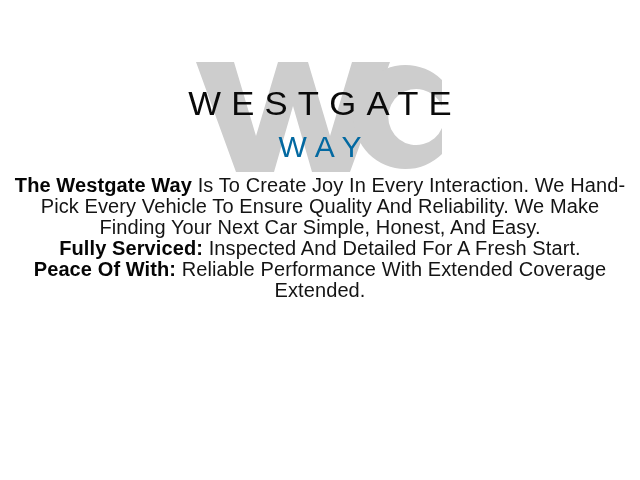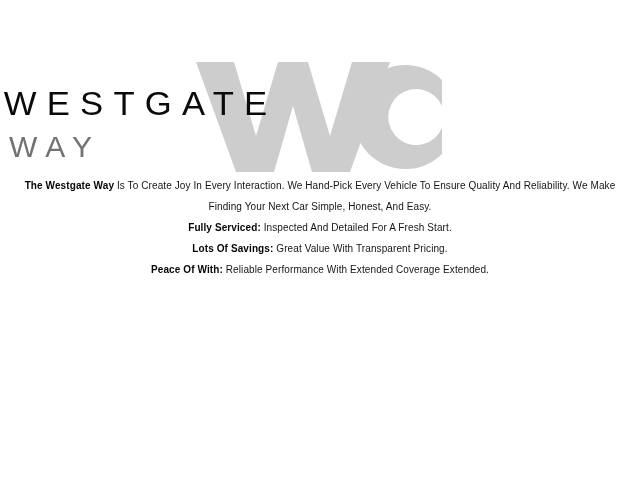--- a/index.html
+++ b/index.html
@@ -40,57 +40,57 @@
   .watermark svg {
     display: block;
     margin: 0 auto;
   }
 
   .logo-text {
     position: absolute;
     left: 0;
     top: 0;
     width: 640px;
-    text-align: left;
+    text-align: center;
   }
 
   .logo-line-main {
     margin-top: 86px;
     font-family: "Liberation Sans", sans-serif;
     font-size: 34px;
     font-weight: 400;
     letter-spacing: 10px;
     text-indent: 10px;
     color: #0a0a0a;
     line-height: 1;
     transform: scaleX(1.02);
   }
   .logo-line-sub {
     margin-top: 12px;
     font-family: "Liberation Sans", sans-serif;
     font-size: 30px;
     font-weight: 400;
     letter-spacing: 9px;
     text-indent: 9px;
-    color: #737373;
+    color: #0369a1;
     line-height: 1;
   }
 
   
   .body-copy {
     position: relative;
     width: 640px;
     padding: 0 12px;
     box-sizing: border-box;
     text-align: center;
   }
 
   .para {
     font-family: "Liberation Sans", sans-serif;
-    font-size: 10px;
+    font-size: 20px;
     line-height: 21px;
     color: #141414;
     letter-spacing: 0.1px;
     margin: 0;
   }
   .para + .para {
   }
   .para .lead {
     font-weight: bold;
     color: #050505;
@@ -128,23 +128,20 @@
   <div class="body-copy">
 
     <p class="para">
       <span class="lead">The Westgate Way</span><span> Is To Create Joy In Every Interaction. We Hand-Pick Every Vehicle To Ensure Quality And Reliability. We Make Finding Your Next Car Simple, Honest, And Easy.</span>
     </p>
 
     <p class="para">
       <span class="lead">Fully Serviced:</span><span> Inspected And Detailed For A Fresh Start.</span>
     </p>
 
-    <p class="para">
-      <span class="lead">Lots Of Savings:</span><span> Great Value With Transparent Pricing.</span>
-    </p>
 
     <p class="para">
       <span class="lead">Peace Of With:</span><span> Reliable Performance With Extended Coverage Extended.</span>
     </p>
 
   </div>
 
 </div>
 
 </body></html>

